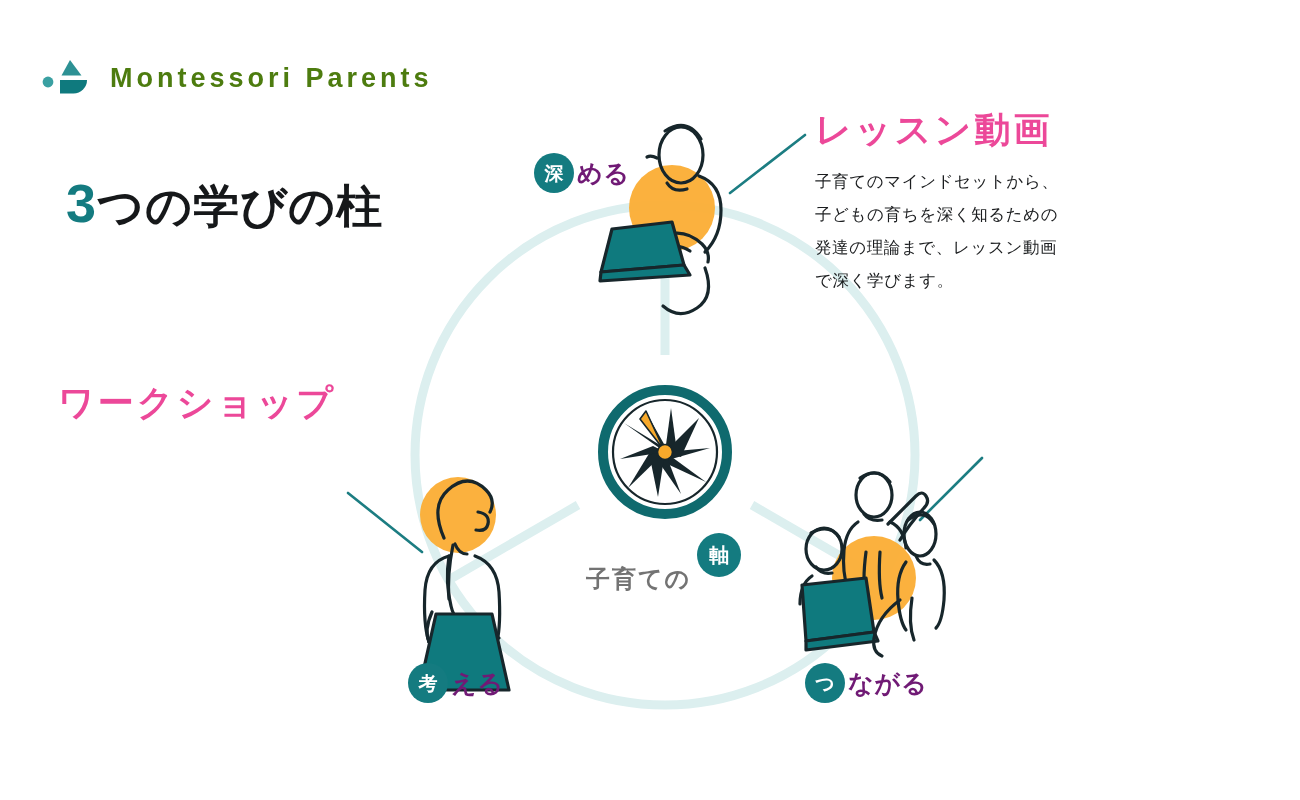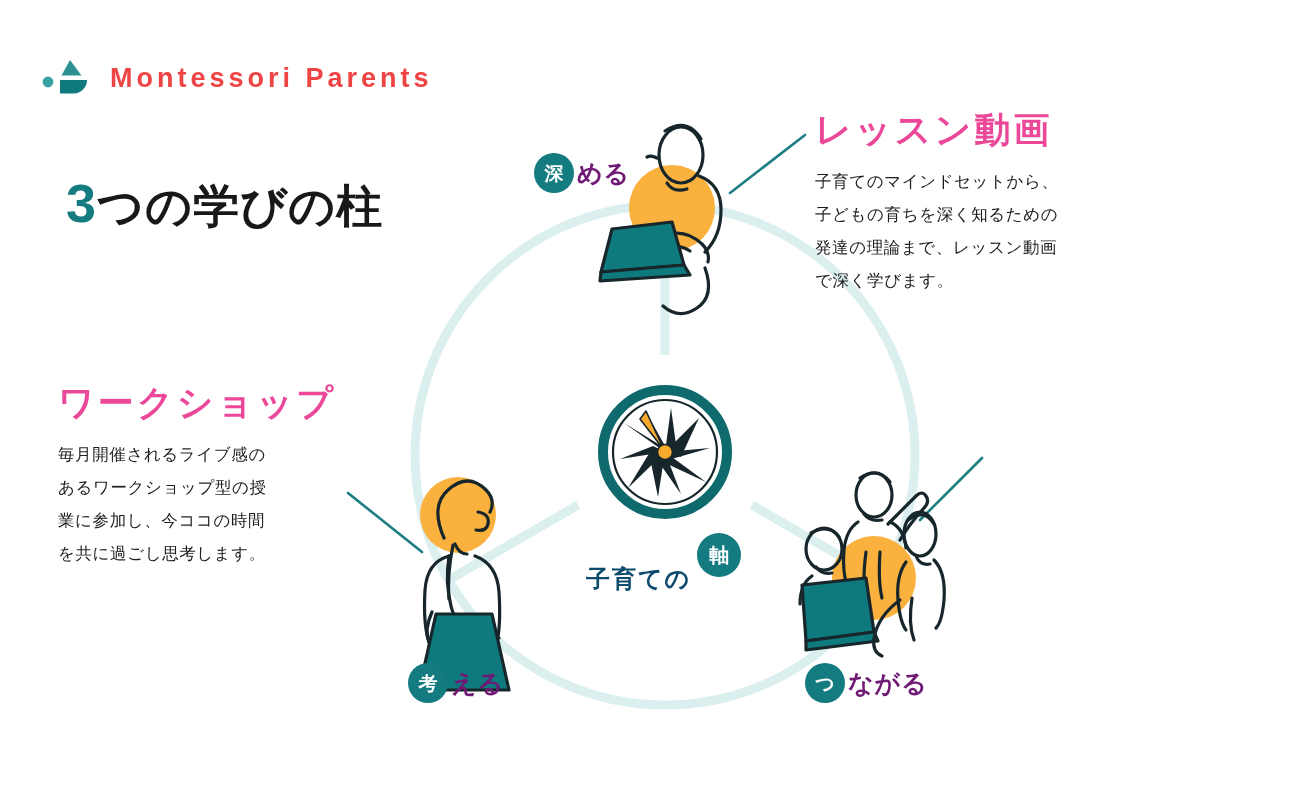--- a/index.html
+++ b/index.html
@@ -11,21 +11,21 @@
     overflow:hidden;
     position:relative;
     -webkit-font-smoothing:antialiased;
   }
   .stage{position:absolute;inset:0;width:1300px;height:800px;}
 
   
   .brand{position:absolute;left:40px;top:55px;display:flex;align-items:center;gap:14px;}
   .logo-mark{position:relative;width:56px;height:46px;flex:0 0 auto;}
   .brand-name{
-    font-size:27px;font-weight:700;color:#ef4444;
+    font-size:27px;font-weight:700;color:#4d7c0f;
     letter-spacing:4px;white-space:nowrap;line-height:1;
   }
 
   
   .headline{
     position:absolute;left:66px;top:172px;
     font-size:46px;font-weight:700;color:#16181a;
     letter-spacing:1px;line-height:1.15;white-space:nowrap;
   }
   .headline .num{color:#147b80;font-size:54px;font-weight:700;}
@@ -67,21 +67,21 @@
   #label-deepen{left:534px;top:153px;}
   #label-think{left:408px;top:663px;}
   #label-connect{left:805px;top:663px;}
 
   
   #center-caption{
     position:absolute;left:586px;top:515px;
     display:flex;align-items:center;gap:6px;white-space:nowrap;
   }
   #center-caption .cap-text{
-    font-size:24px;font-weight:700;color:#0c4a6e;letter-spacing:2px;margin-top:48px;
+    font-size:24px;font-weight:700;color:#737373;letter-spacing:2px;margin-top:48px;
   }
   #center-caption .node-badge{width:44px;height:44px;font-size:20px;}
 </style>
 </head>
 <body>
 
 <div class="stage">
 
   <div class="brand">
     <div class="logo-mark">
@@ -232,24 +232,18 @@
     <div class="block-body">
       <span>子育てのマインドセットから、</span>
       <span>子どもの育ちを深く知るための</span>
       <span>発達の理論まで、レッスン動画</span>
       <span>で深く学びます。</span>
     </div>
   </div>
 
   <div class="block" id="block-workshop">
     <div class="block-title">ワークショップ</div>
-    <div class="block-body">
-      <span>毎月開催されるライブ感の</span>
-      <span>あるワークショップ型の授</span>
-      <span>業に参加し、今ココの時間</span>
-      <span>を共に過ごし思考します。</span>
-    </div>
   </div>
 
   <div class="block" id="block-community">
   </div>
 
 </div>
 
 </body></html>

